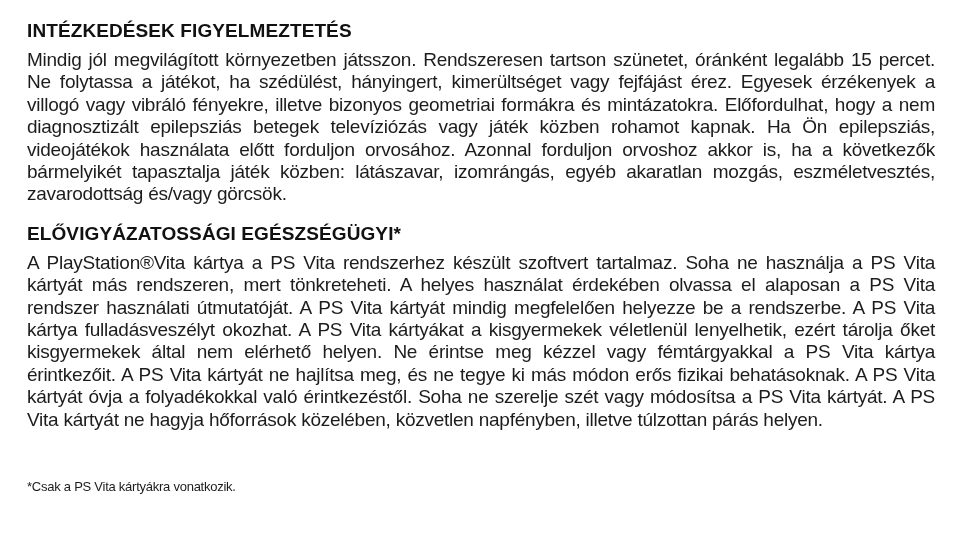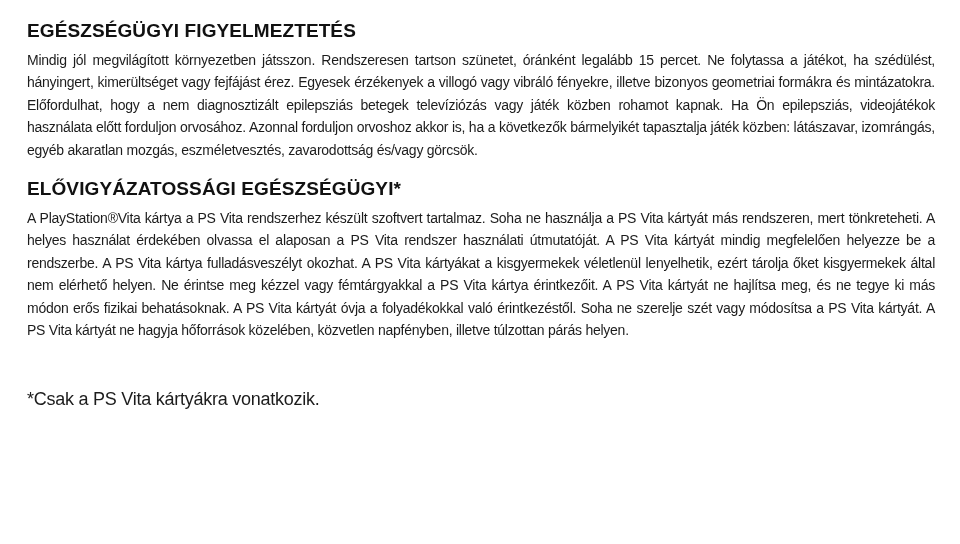--- a/index.html
+++ b/index.html
@@ -22,43 +22,43 @@
   }
   .section-heading {
     margin: 0 0 7px 0;
     font-size: 19px;
     font-weight: 700;
     letter-spacing: 0.1px;
     color: #111111;
   }
   .section-body {
     margin: 0;
-    font-size: 14px;
+    font-size: 19px;
     line-height: 22.4px;
     letter-spacing: -0.25px;
     text-align: justify;
     color: #1c1c1c;
   }
   .section + .section {
     margin-top: 17px;
   }
   .footnote {
     margin: 48px 0 0 0;
-    font-size: 18px;
+    font-size: 13px;
     letter-spacing: -0.25px;
     color: #1c1c1c;
   }
 </style>
 </head>
 <body>
 
 <div class="page">
 
   <div class="section">
-    <h1 class="section-heading">EGÉSZSÉGÜGYI FIGYELMEZTETÉS</h1>
+    <h1 class="section-heading">INTÉZKEDÉSEK FIGYELMEZTETÉS</h1>
     <p class="section-body">Mindig jól megvilágított környezetben játsszon. Rendszeresen tartson szünetet, óránként legalább 15 percet. Ne folytassa a játékot, ha szédülést, hányingert, kimerültséget vagy fejfájást érez. Egyesek érzékenyek a villogó vagy vibráló fényekre, illetve bizonyos geometriai formákra és mintázatokra. Előfordulhat, hogy a nem diagnosztizált epilepsziás betegek televíziózás vagy játék közben rohamot kapnak. Ha Ön epilepsziás, videojátékok használata előtt forduljon orvosához. Azonnal forduljon orvoshoz akkor is, ha a következők bármelyikét tapasztalja játék közben: látászavar, izomrángás, egyéb akaratlan mozgás, eszméletvesztés, zavarodottság és/vagy görcsök.</p>
   </div>
 
   <div class="section">
     <h1 class="section-heading">ELŐVIGYÁZATOSSÁGI EGÉSZSÉGÜGYI*</h1>
     <p class="section-body">A PlayStation®Vita kártya a PS Vita rendszerhez készült szoftvert tartalmaz. Soha ne használja a PS Vita kártyát más rendszeren, mert tönkreteheti. A helyes használat érdekében olvassa el alaposan a PS Vita rendszer használati útmutatóját. A PS Vita kártyát mindig megfelelően helyezze be a rendszerbe. A PS Vita kártya fulladásveszélyt okozhat. A PS Vita kártyákat a kisgyermekek véletlenül lenyelhetik, ezért tárolja őket kisgyermekek által nem elérhető helyen. Ne érintse meg kézzel vagy fémtárgyakkal a PS Vita kártya érintkezőit. A PS Vita kártyát ne hajlítsa meg, és ne tegye ki más módon erős fizikai behatásoknak. A PS Vita kártyát óvja a folyadékokkal való érintkezéstől. Soha ne szerelje szét vagy módosítsa a PS Vita kártyát. A PS Vita kártyát ne hagyja hőforrások közelében, közvetlen napfényben, illetve túlzottan párás helyen.</p>
   </div>
 
   <p class="footnote">*Csak a PS Vita kártyákra vonatkozik.</p>
 

